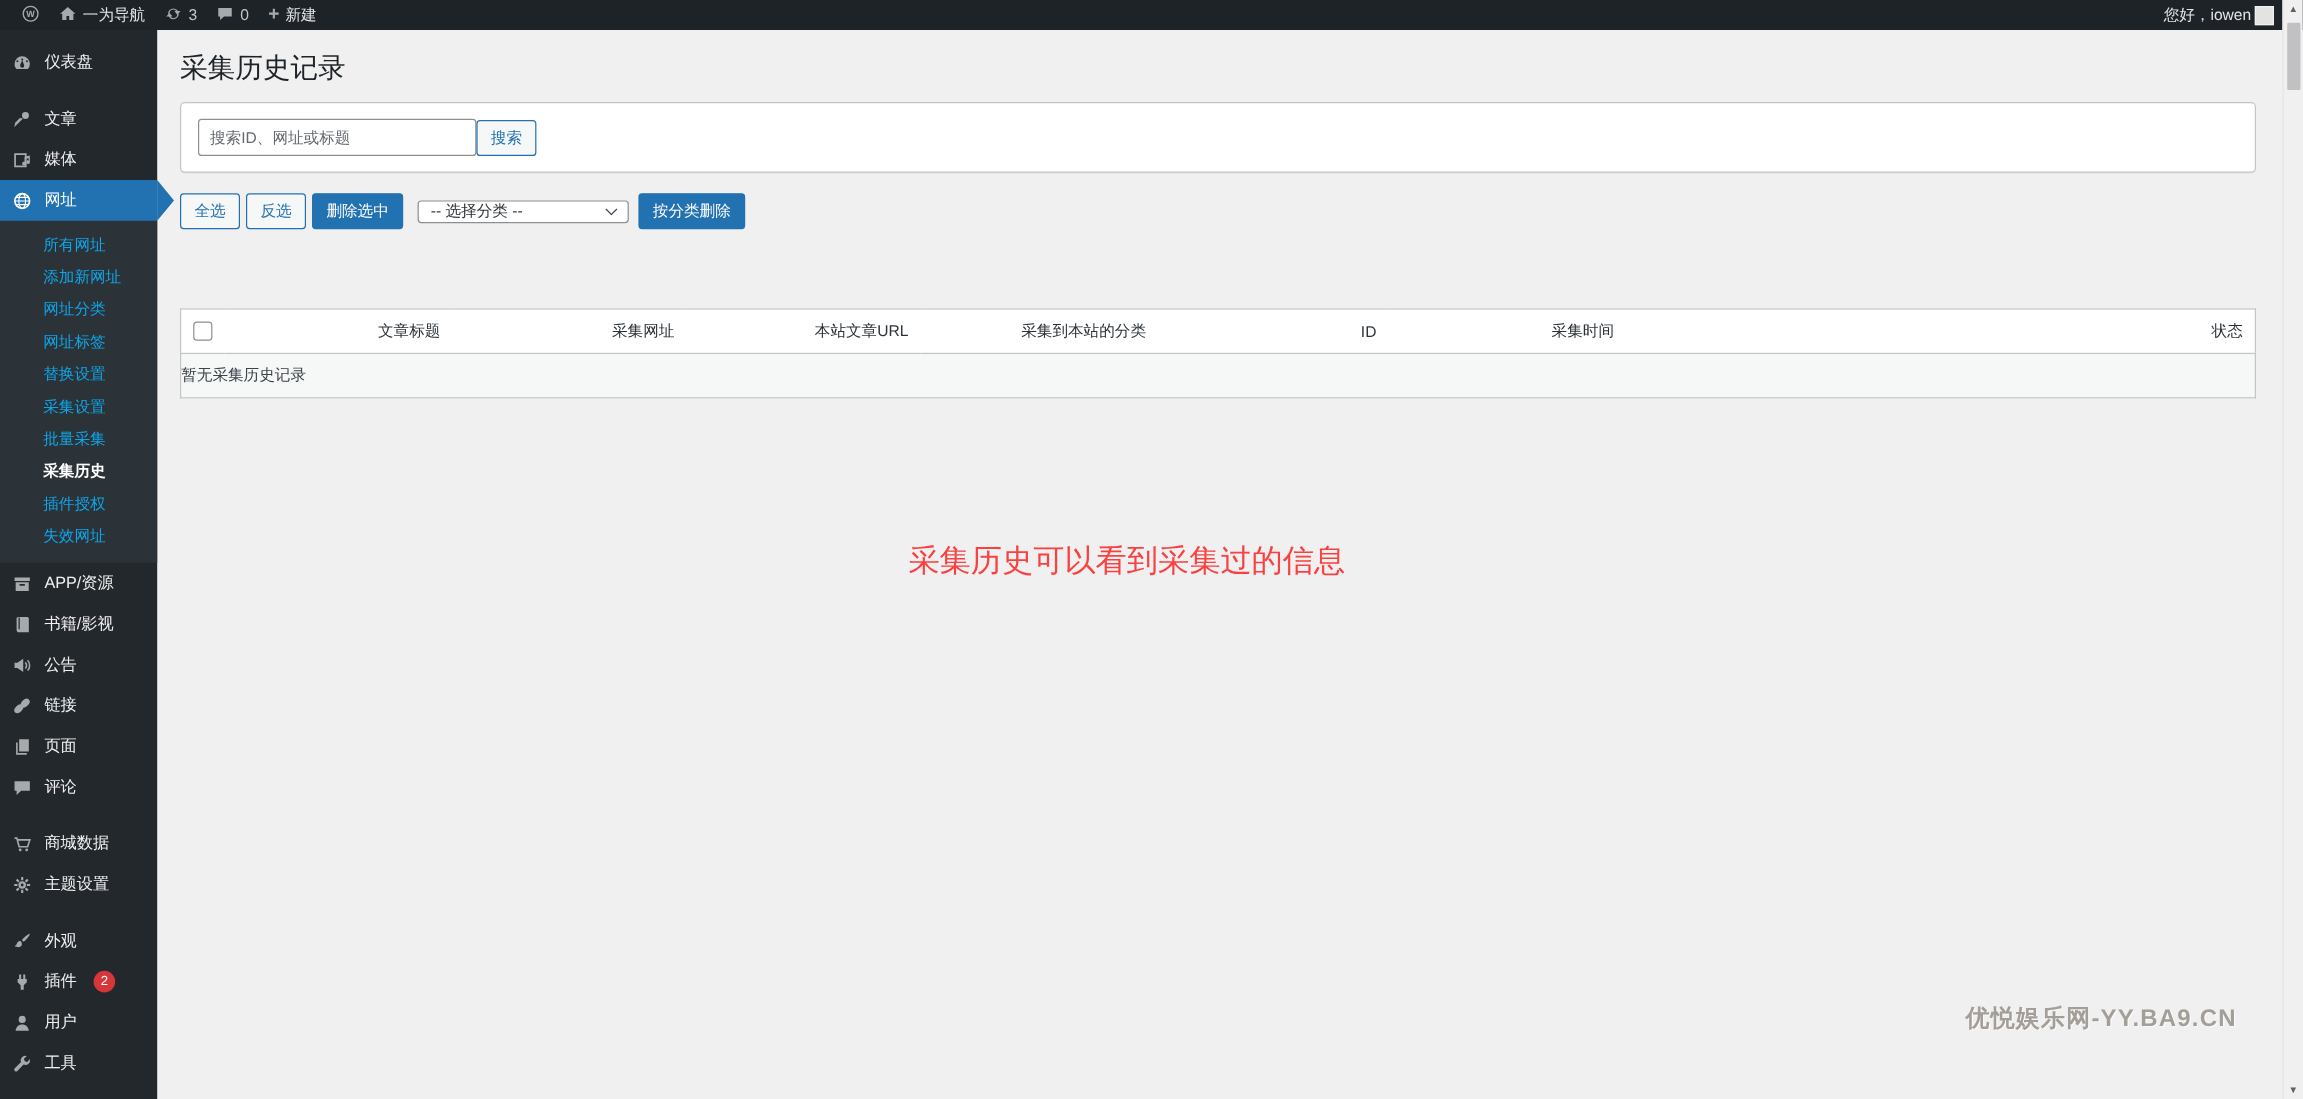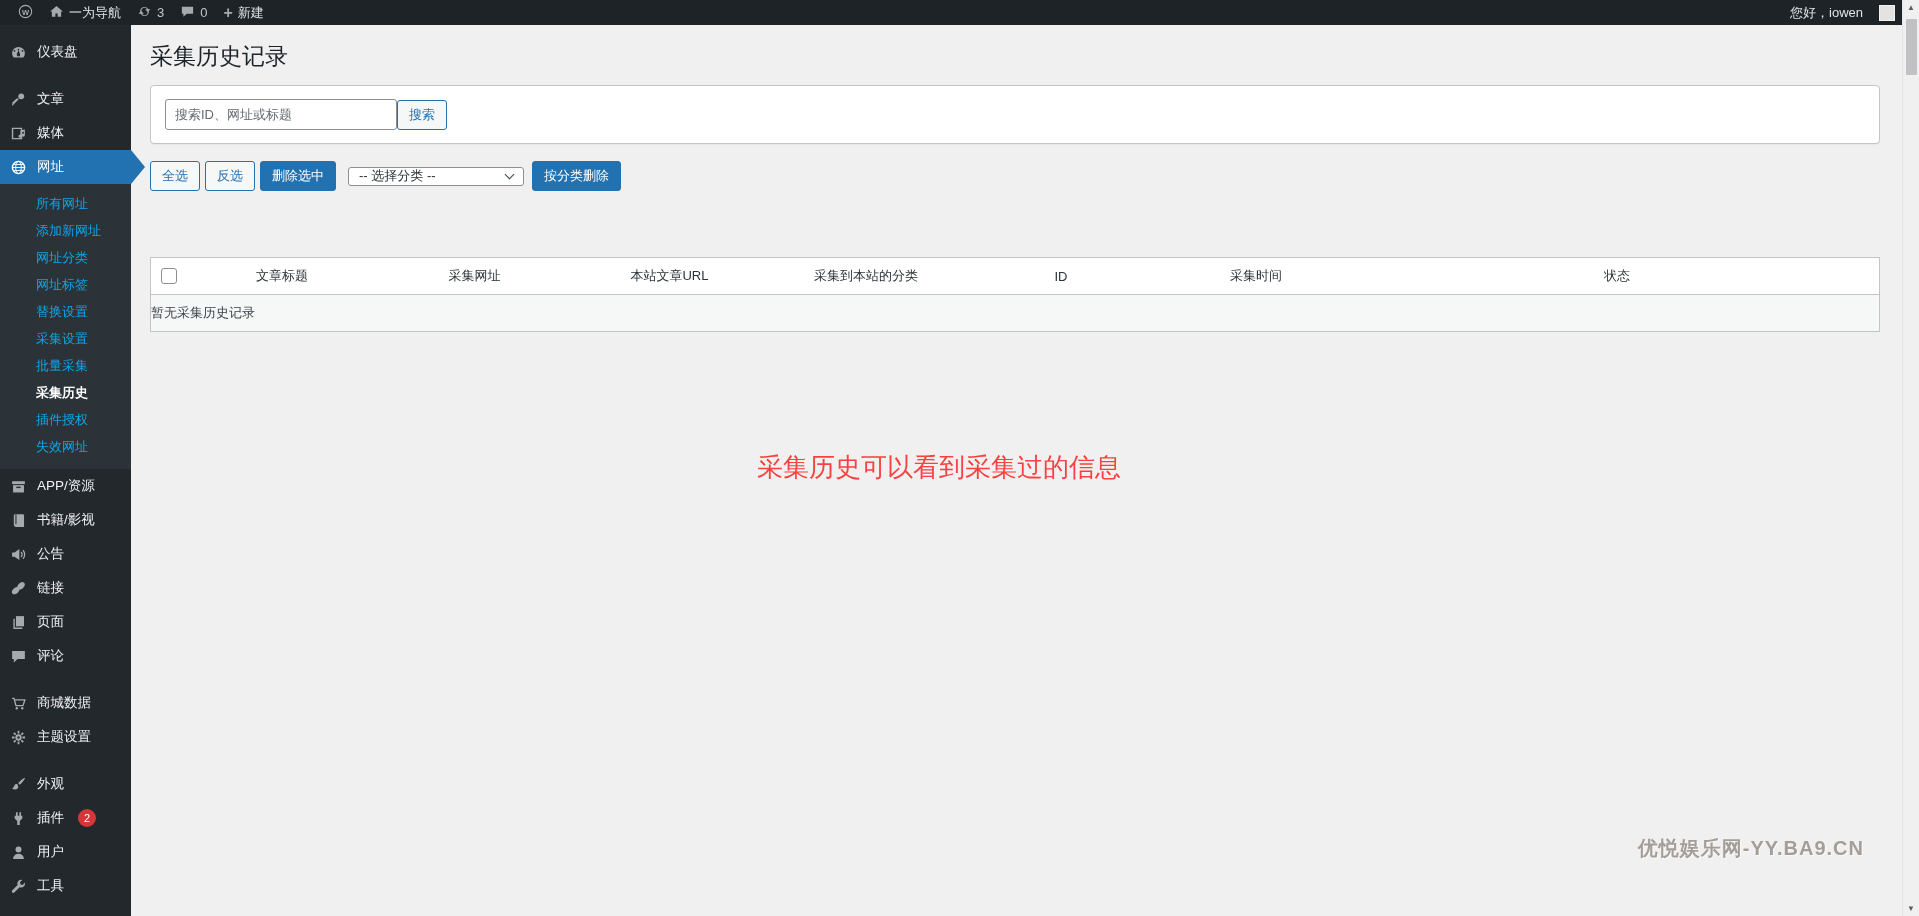--- a/index.html
+++ b/index.html
@@ -5,21 +5,21 @@
   * { box-sizing: border-box; margin: 0; padding: 0; }
   html,body { width:1919px; height:916px; overflow:hidden; font-family:"Liberation Sans","DejaVu Sans",sans-serif; }
   body { background:#f0f0f1; position:relative; }
 
   
   .adminbar { position:absolute; top:0; left:0; right:0; height:25px; background:#1d2327;
     display:flex; align-items:center; color:#e2e4e7; font-size:13px; padding:0 10px; z-index:30; }
   .ab-item { display:inline-flex; align-items:center; gap:5px; padding:0 8px; height:25px; cursor:pointer; }
   .ab-item svg { width:15px; height:15px; fill:#a7aaad; }
   .ab-count { color:#c3c4c7; }
-  .ab-right { margin-left:auto; display:inline-flex; align-items:center; gap:16px; padding-right:14px; }
+  .ab-right { margin-left:auto; display:inline-flex; align-items:center; gap:3px; padding-right:14px; }
   .avatar { width:16px; height:16px; background:#e3e3e1; border:1px solid #f0f0f1; display:inline-block; }
   .ab-plus { font-size:16px; color:#a7aaad; font-weight:bold; line-height:1; }
 
   
   .sidebar { position:absolute; top:25px; left:0; bottom:0; width:131px; background:#23282d; z-index:20; padding-top:10px; }
   .mi { position:relative; display:flex; align-items:center; height:34px; padding:0 6px 0 9px; gap:9px;
     color:#f0f0f1; font-size:13.5px; cursor:pointer; }
   .mi .mico { width:19px; display:flex; justify-content:center; }
   .mi svg { width:17px; height:17px; fill:#a7aaad; }
   .mi.active { background:#2271b1; color:#fff; }
@@ -48,21 +48,21 @@
   .btn.primary { background:#2271b1; color:#fff; }
   .toolbar { display:flex; align-items:center; gap:5px; }
   .select { height:19px; min-width:176px; border:1px solid #8c8f94; border-radius:3px; background:#fff;
     display:inline-flex; align-items:center; justify-content:space-between; gap:20px;
     padding:0 10px; font-size:13px; color:#2c3338; margin-left:7px; margin-right:3px; cursor:pointer; }
   .chev { width:7px; height:7px; border-right:1.6px solid #3c434a; border-bottom:1.6px solid #3c434a;
     transform:rotate(45deg); margin-top:-3px; }
 
   table.list { width:100%; border-collapse:collapse; background:#fff; border:1px solid #c3c4c7;
     font-size:13px; color:#2c3338; margin-top:66px; }
-  table.list th { text-align:center; font-weight:400; padding:9px 10px; border-bottom:1px solid #c3c4c7; }
+  table.list th { text-align:right; font-weight:400; padding:9px 10px; border-bottom:1px solid #c3c4c7; }
   table.list td.empty { padding:9px 0; background:#f6f7f7; color:#3c434a; }
   .checkbox { display:inline-block; width:16px; height:16px; background:#fff; border:1px solid #8c8f94;
     border-radius:3px; vertical-align:middle; cursor:pointer; }
 
   .annotation { margin-top:118px; text-align:center; position:relative; left:-76px;
     font-size:26px; color:#fa4141; }
   .watermark { position:absolute; right:38px; bottom:54px; font-size:20px; font-weight:bold;
     color:#a49e98; letter-spacing:1px; text-shadow:1px 1px 0 rgba(255,255,255,.6); }
 
   

